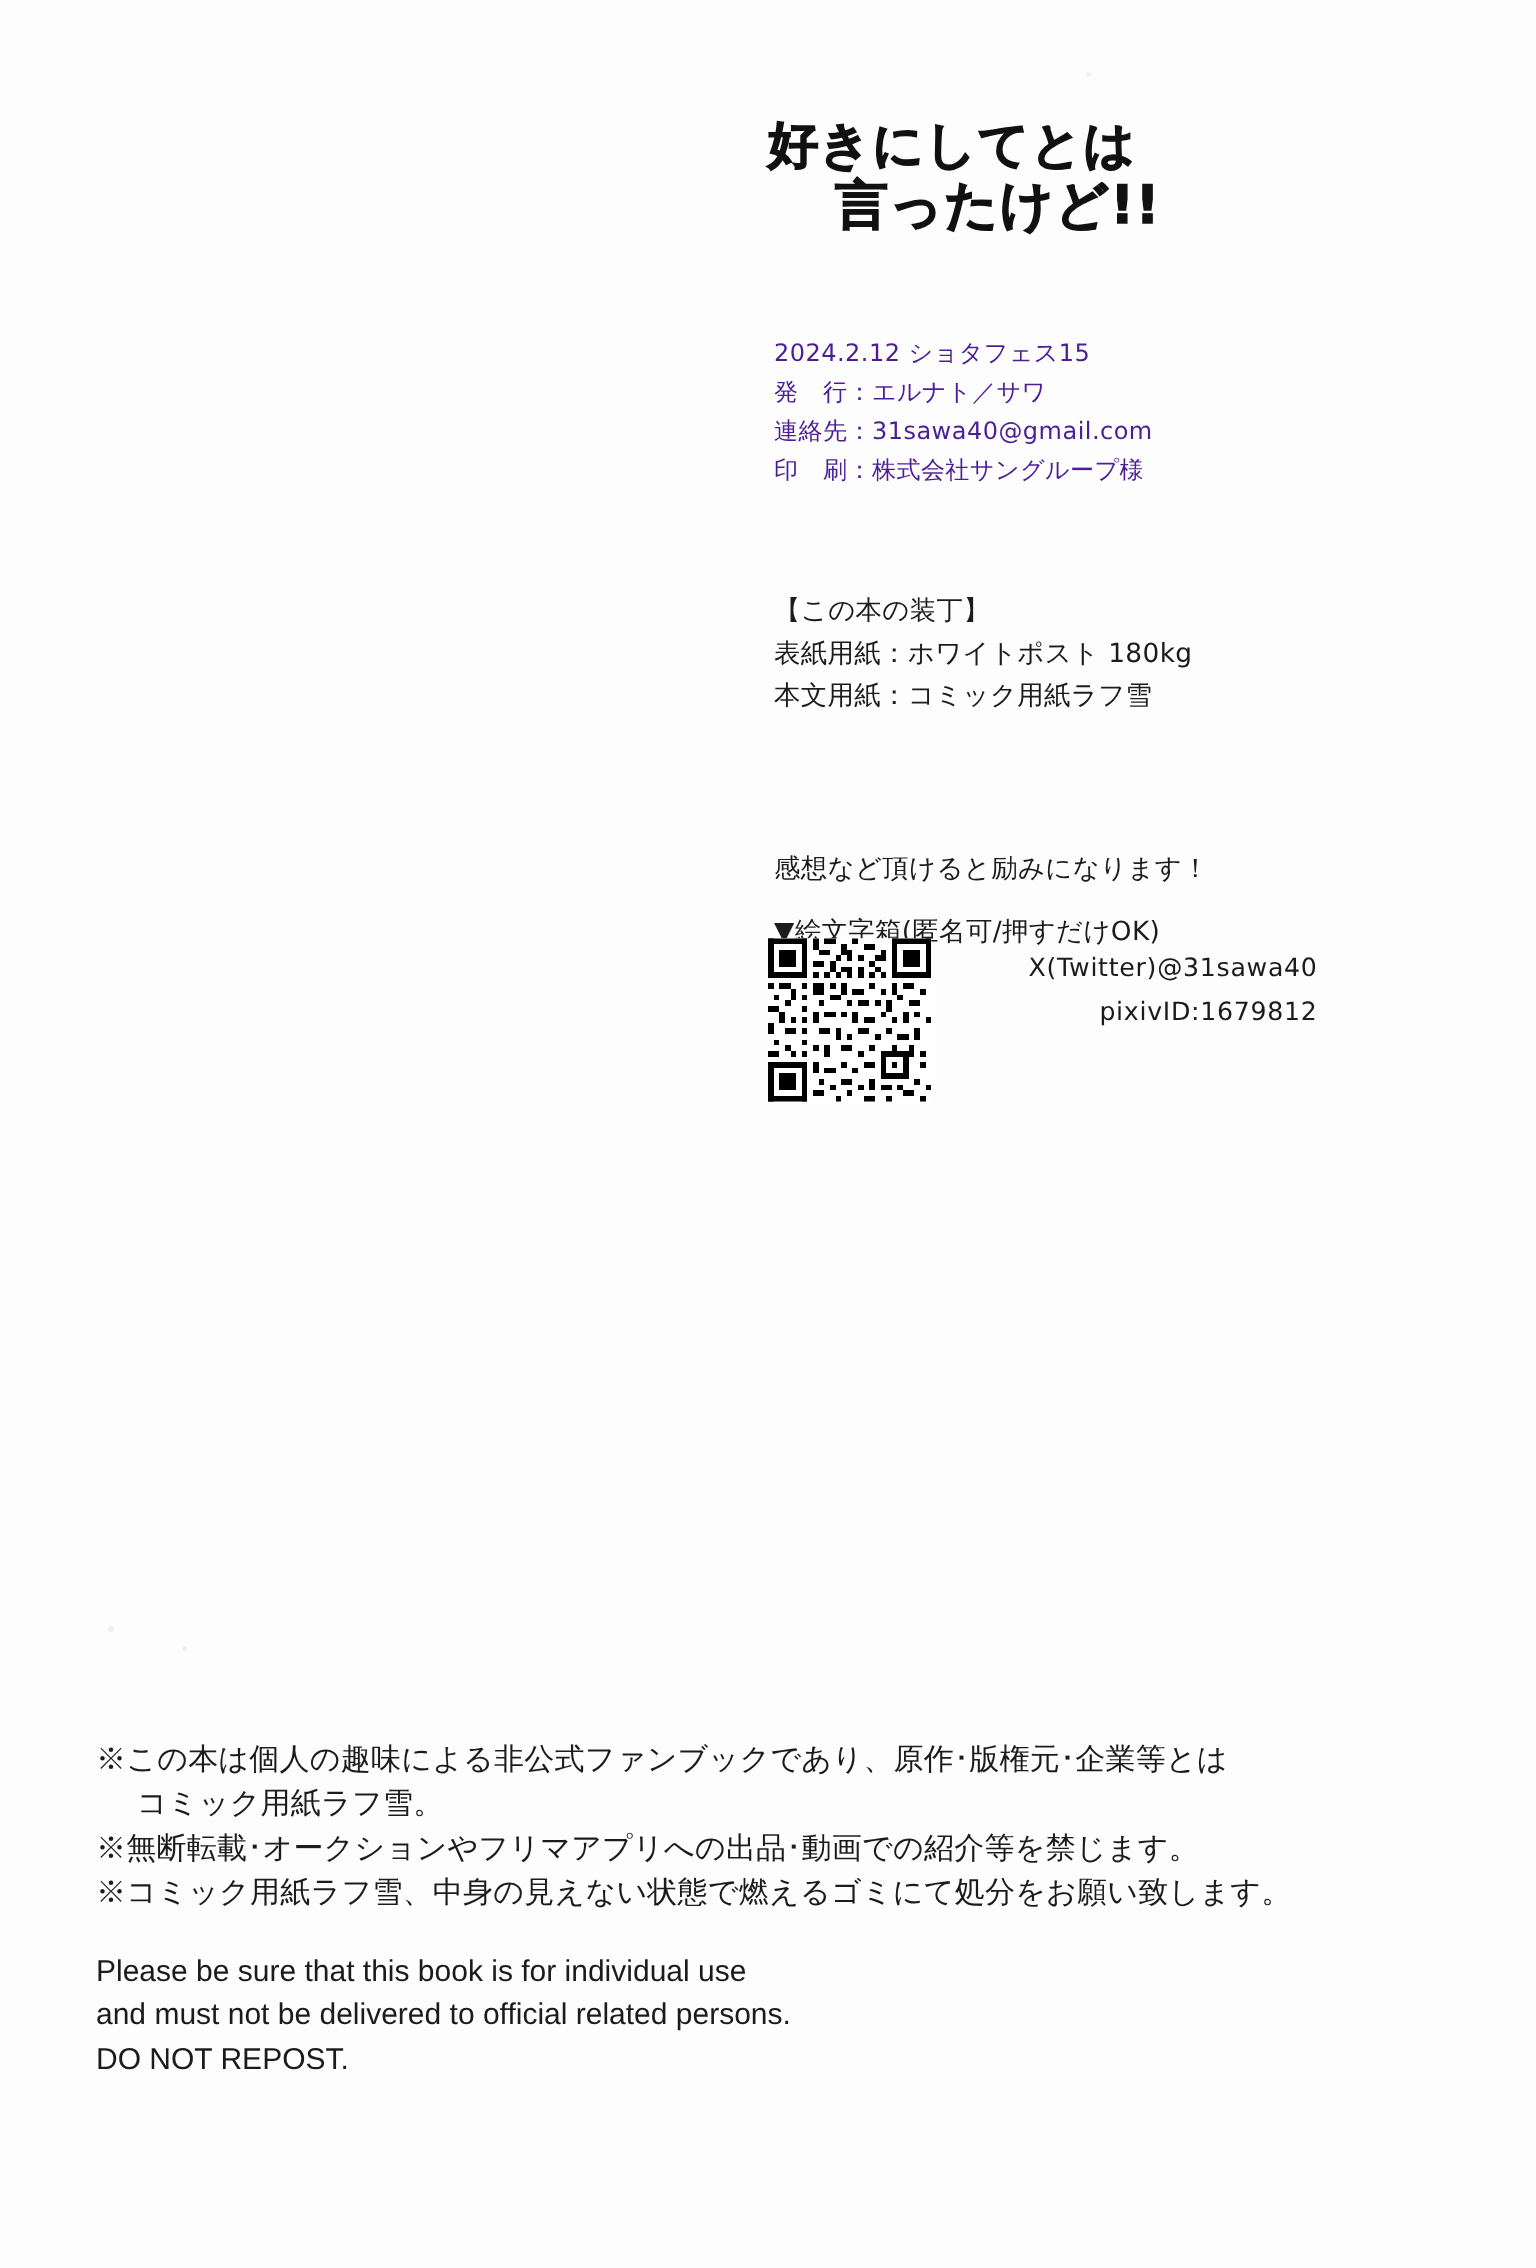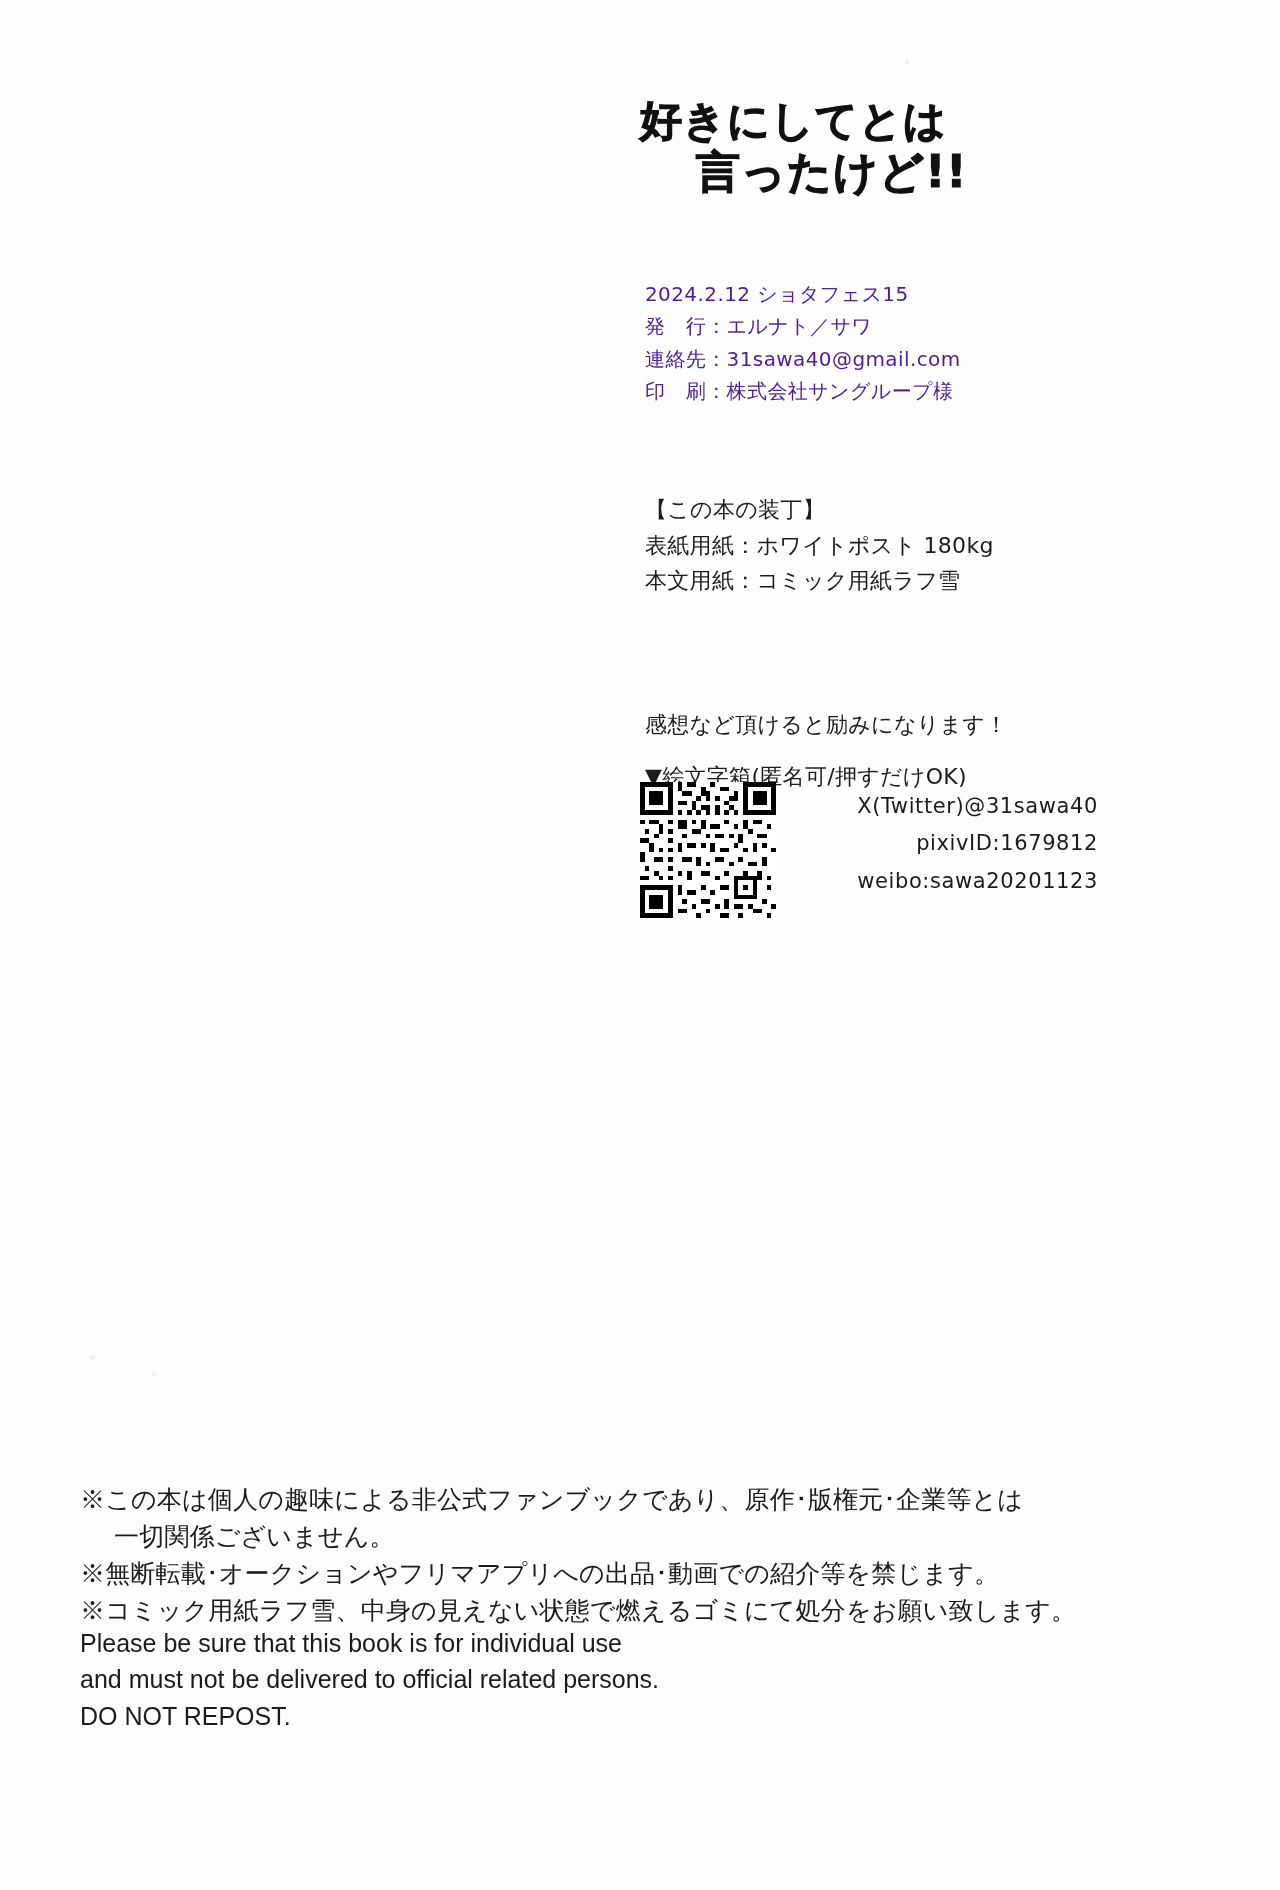--- a/index.html
+++ b/index.html
@@ -108,26 +108,25 @@
     letter-spacing: 0.6px;
   }
   .socials .row { white-space: nowrap; }
 
   
   .notices {
     position: absolute;
     left: 80px;
     top: 1448px;
     width: 1130px;
-    font-family: Liberation Mono, monospace;
+    font-family: Liberation Sans, sans-serif;
     font-size: 25px;
     line-height: 1.48;
     color: #1b1b1b;
     letter-spacing: 0.2px;
-    margin-top: 35px;
   }
   .notices .row { white-space: nowrap; }
   .notices .indent { padding-left: 34px; }
 
   .english {
     position: absolute;
     left: 80px;
     top: 1625px;
     width: 900px;
     font-family: "Liberation Sans", sans-serif;
@@ -314,27 +313,26 @@
         <rect x="14" y="27" width="1" height="1"></rect>
           <rect x="17" y="28" width="2" height="1"></rect>
         <rect x="21" y="28" width="1" height="1"></rect>
           <rect x="24" y="27" width="2" height="1"></rect>
         <rect x="27" y="28" width="1" height="1"></rect>
       </g>
     </svg>
     <div class="socials">
       <div class="row">X(Twitter)@31sawa40</div>
       <div class="row">pixivID:1679812</div>
-      <div class="row">weibo:sawa20201123</div>
     </div>
   </div>
 
   <div class="notices">
     <div class="row">※この本は個人の趣味による非公式ファンブックであり、原作･版権元･企業等とは</div>
-    <div class="row indent">一切関係ございません。</div>
+    <div class="row indent">コミック用紙ラフ雪。</div>
     <div class="row">※無断転載･オークションやフリマアプリへの出品･動画での紹介等を禁じます。</div>
     <div class="row">※コミック用紙ラフ雪、中身の見えない状態で燃えるゴミにて処分をお願い致します。</div>
   </div>
 
   <div class="english">
     <div class="row">Please be sure that this book is for individual use</div>
     <div class="row">and must not be delivered to official related persons.</div>
     <div class="row">DO NOT REPOST.</div>
   </div>
 

